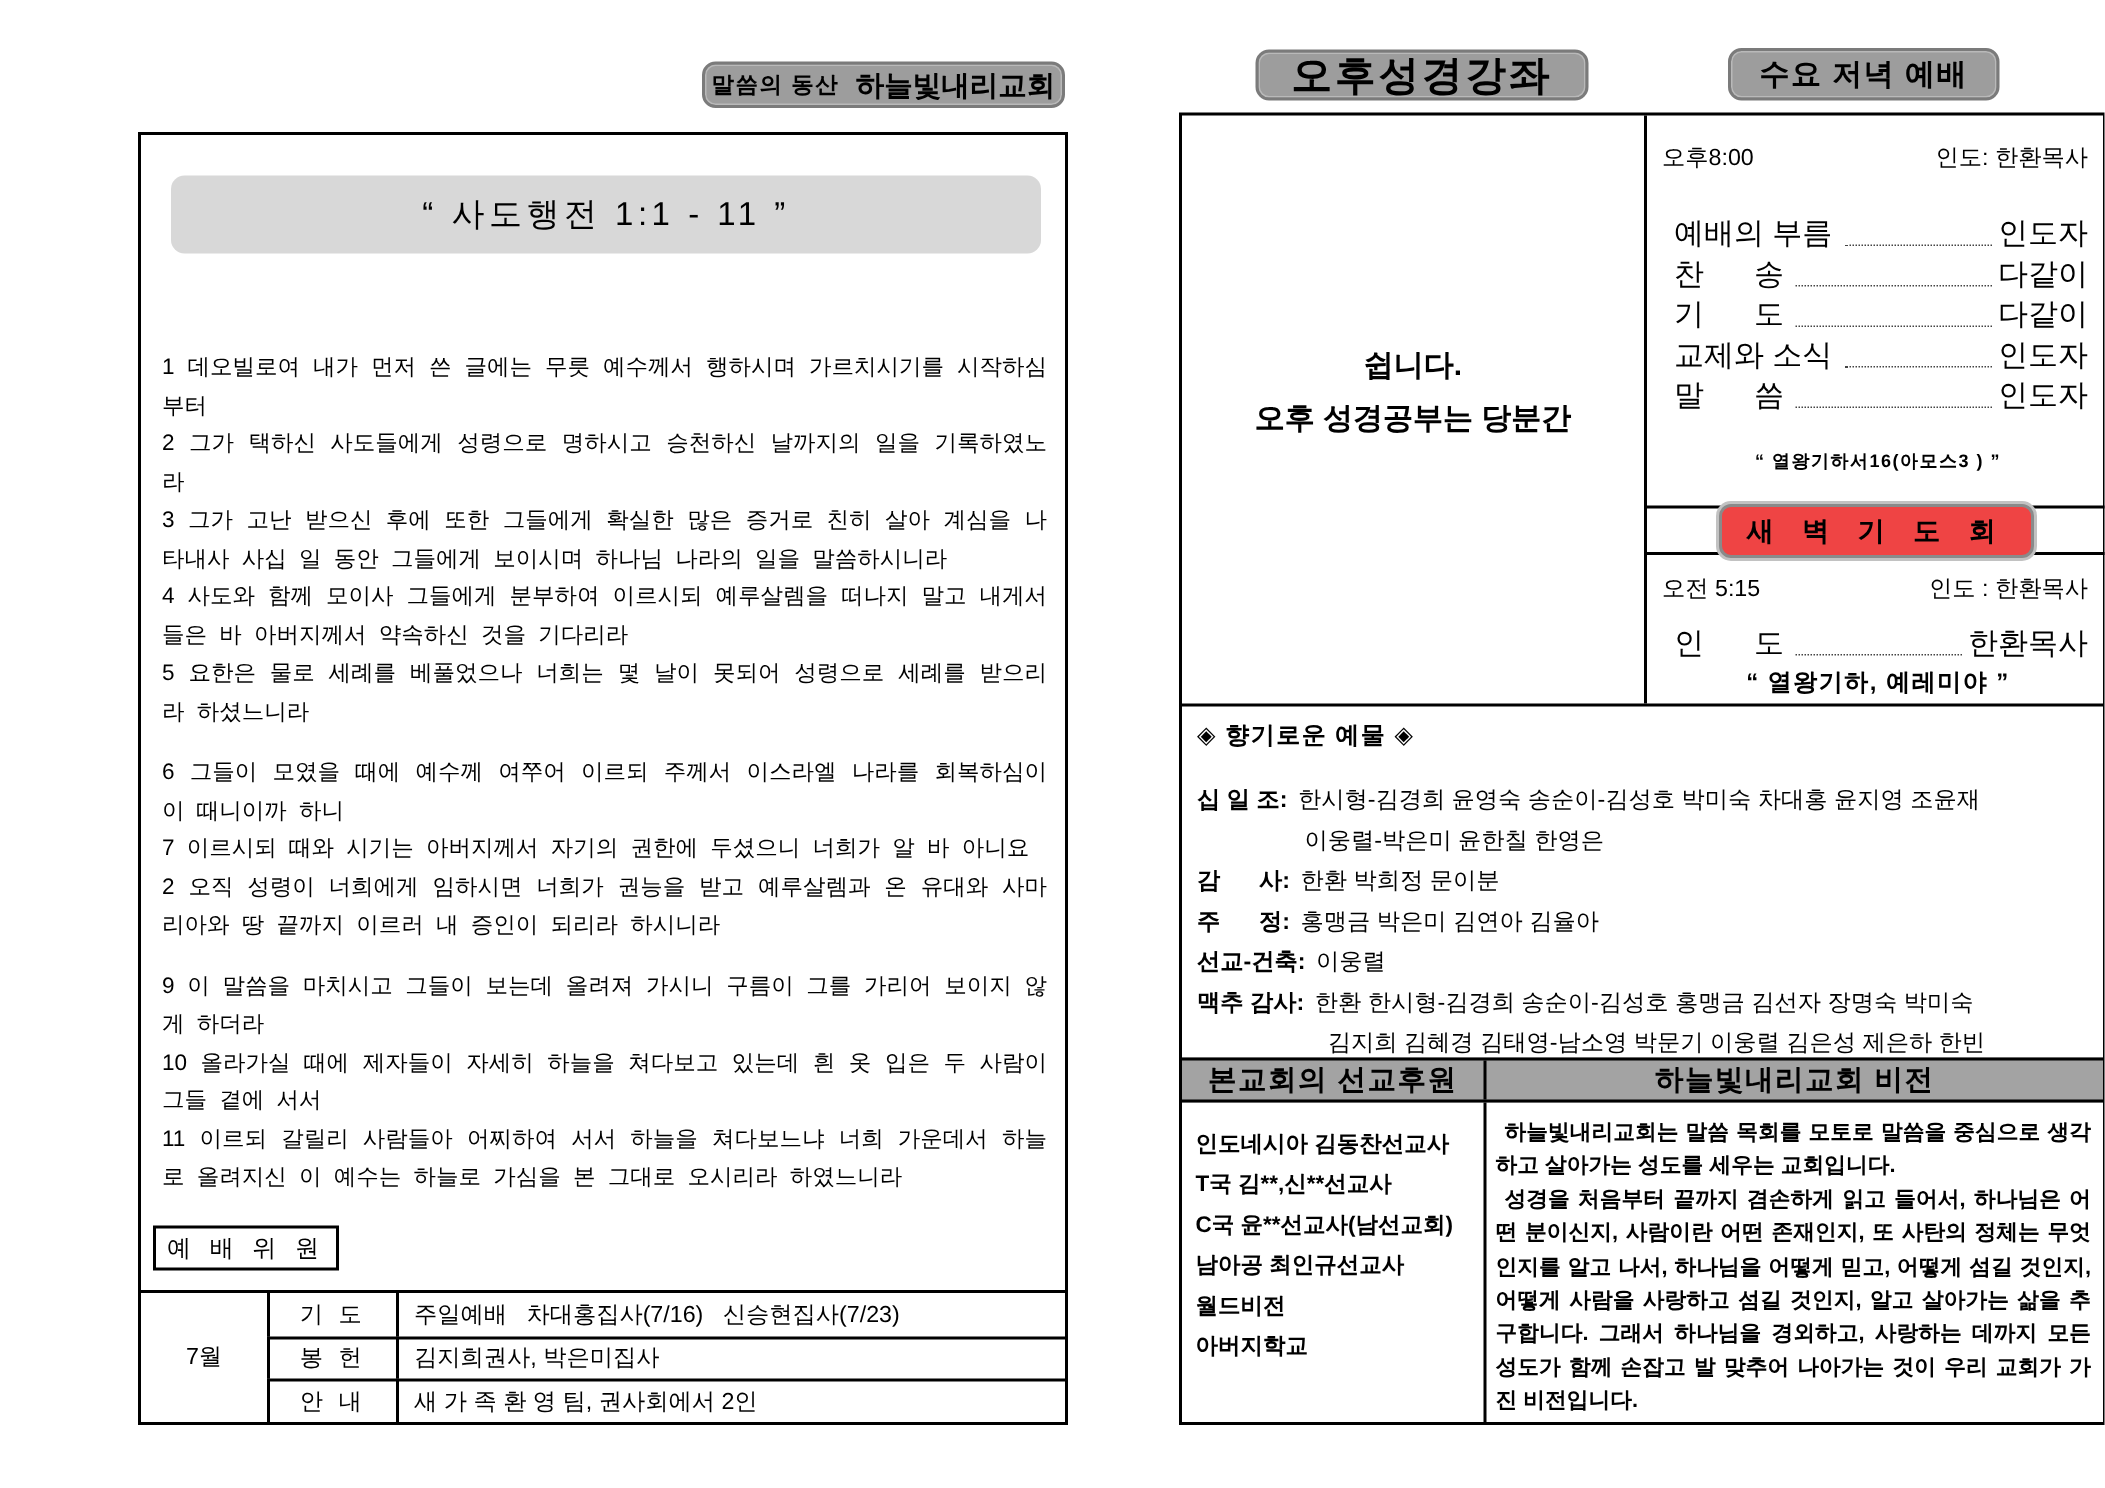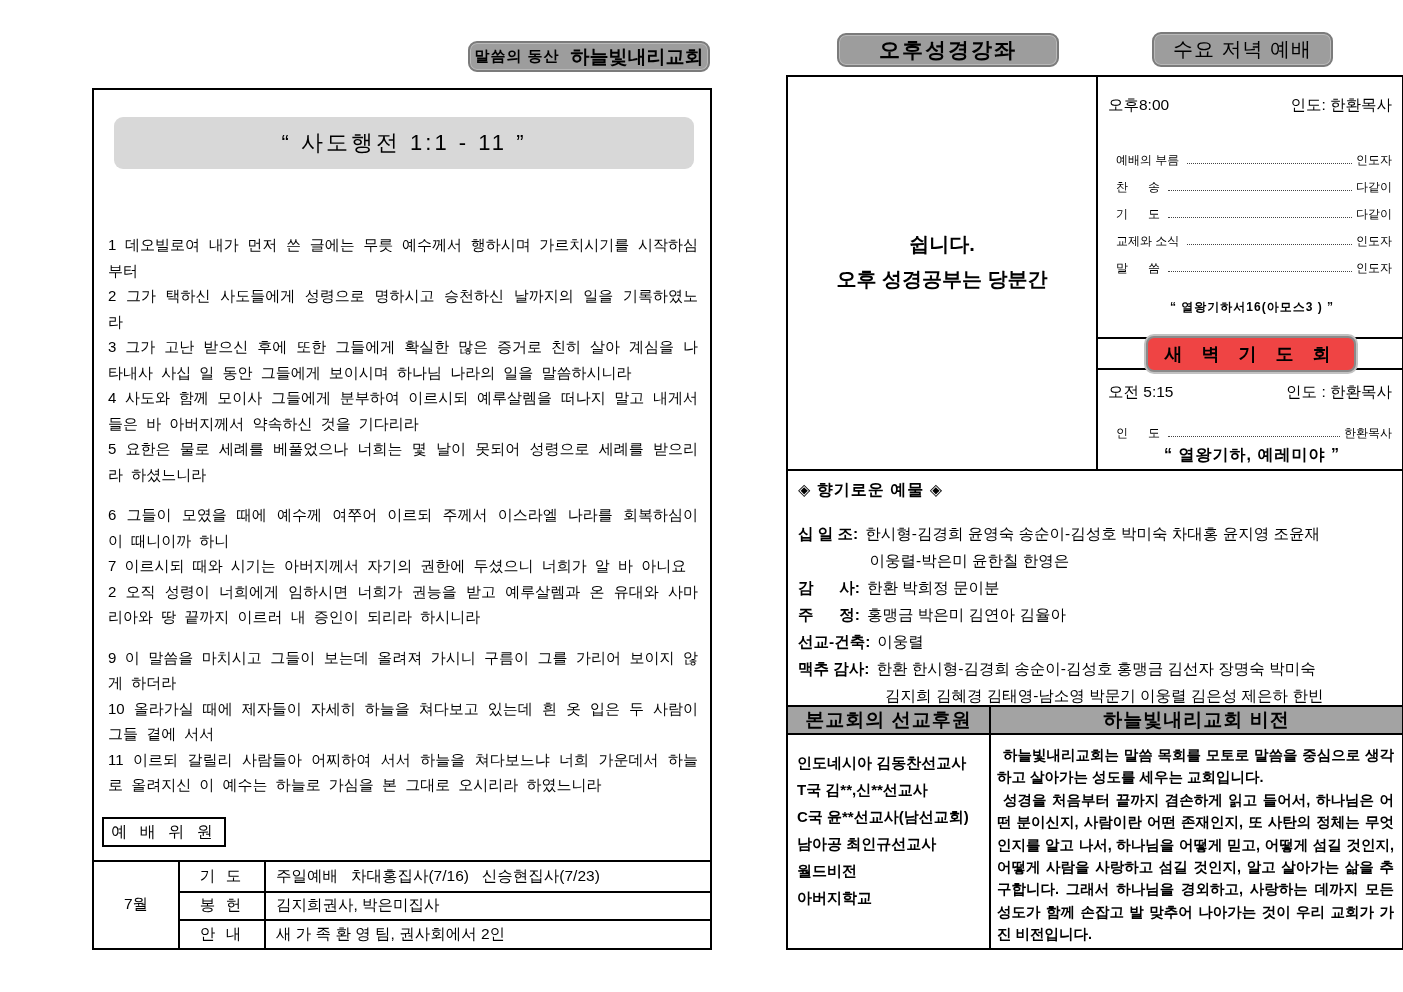--- a/index.html
+++ b/index.html
@@ -17,23 +17,23 @@
   
   .badge-gray {
     position:absolute; background:#9d9d9d; border:2px solid #7b7b7b;
     border-radius:9px; display:flex; align-items:center; justify-content:center;
     box-shadow: inset 0 0 0 1px #b9b9b9;
   }
   #church-badge { left:424px; top:41px; width:242px; height:31px; gap:11px; }
   #church-badge .small { font-size:15px; font-weight:bold; letter-spacing:1px; }
   #church-badge .big   { font-size:19px; font-weight:bold; }
   #hdr-afternoon { left:793px; top:33px; width:222px; height:34px;
-                   font-size:21px; font-weight:bold; letter-spacing:2px; }
+                   font-size:27px; font-weight:bold; letter-spacing:2px; }
   #hdr-wed { left:1108px; top:32px; width:181px; height:35px;
-             font-size:20px; font-weight:normal; letter-spacing:1px; }
+             font-size:20px; font-weight:bold; letter-spacing:1px; }
 
   
   .title-bar {
     position:absolute; left:20px; top:27px; width:580px; height:52px;
     background:#d8d8d8; border-radius:9px; display:flex; align-items:center;
     justify-content:center; font-size:22px; letter-spacing:3px;
   }
   .scripture {
     position:absolute; left:14px; right:12px; top:142px;
     font-size:15px; line-height:25.5px; text-align:justify;
@@ -62,21 +62,21 @@
 
   
   .col-divider { position:absolute; left:308px; top:0; height:392px; border-left:2px solid #000; }
   .notice {
     position:absolute; left:0; top:150px; width:308px; text-align:center;
     font-weight:bold; font-size:20px; line-height:35px;
   }
   .wed-section { position:absolute; left:310px; top:0; width:308px; height:392px; }
   .time-row { display:flex; justify-content:space-between; padding:18px 14px 0 10px; font-size:15.5px; }
   .order { margin-top:26px; padding:0 14px 0 18px; }
-  .order-row { display:flex; align-items:flex-end; height:27px; font-size:12px; }
+  .order-row { display:flex; align-items:flex-end; height:27px; font-size:20px; }
   .ol { white-space:pre; }
   .leader { flex:1; border-bottom:1.5px dotted #444; margin:0 4px 5px 8px; }
   .center-scripture { text-align:center; font-weight:bold; font-size:12px; margin-top:22px; letter-spacing:1px; }
 
   .dawn-header-row {
     position:absolute; left:308px; top:260px; width:310px; height:33px;
     border-top:2px solid #000; border-bottom:2px solid #000;
     display:flex; align-items:center; justify-content:center;
   }
   .dawn-badge {

